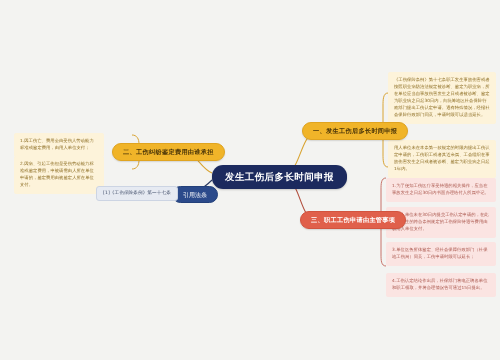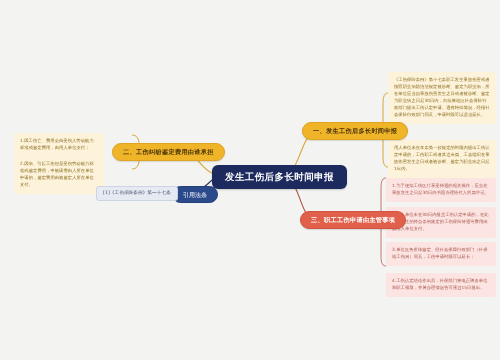--- a/index.html
+++ b/index.html
@@ -31,21 +31,21 @@
     line-height: 1;
     z-index: 3;
   }
   .node-root {
     background: #1c2a5e;
     color: #ffffff;
     font-size: 9.5px;
     font-weight: bold;
     letter-spacing: .4px;
     padding: 7px 13px;
-    border-radius: 6px;
+    border-radius: 11px;
     box-shadow: 0 1px 2px rgba(0,0,0,.18);
   }
   .node-branch {
     font-size: 6.2px;
     font-weight: bold;
     padding: 5px 10px;
     border-radius: 999px;
     letter-spacing: .3px;
     box-shadow: 0 1px 1.5px rgba(0,0,0,.13);
   }

